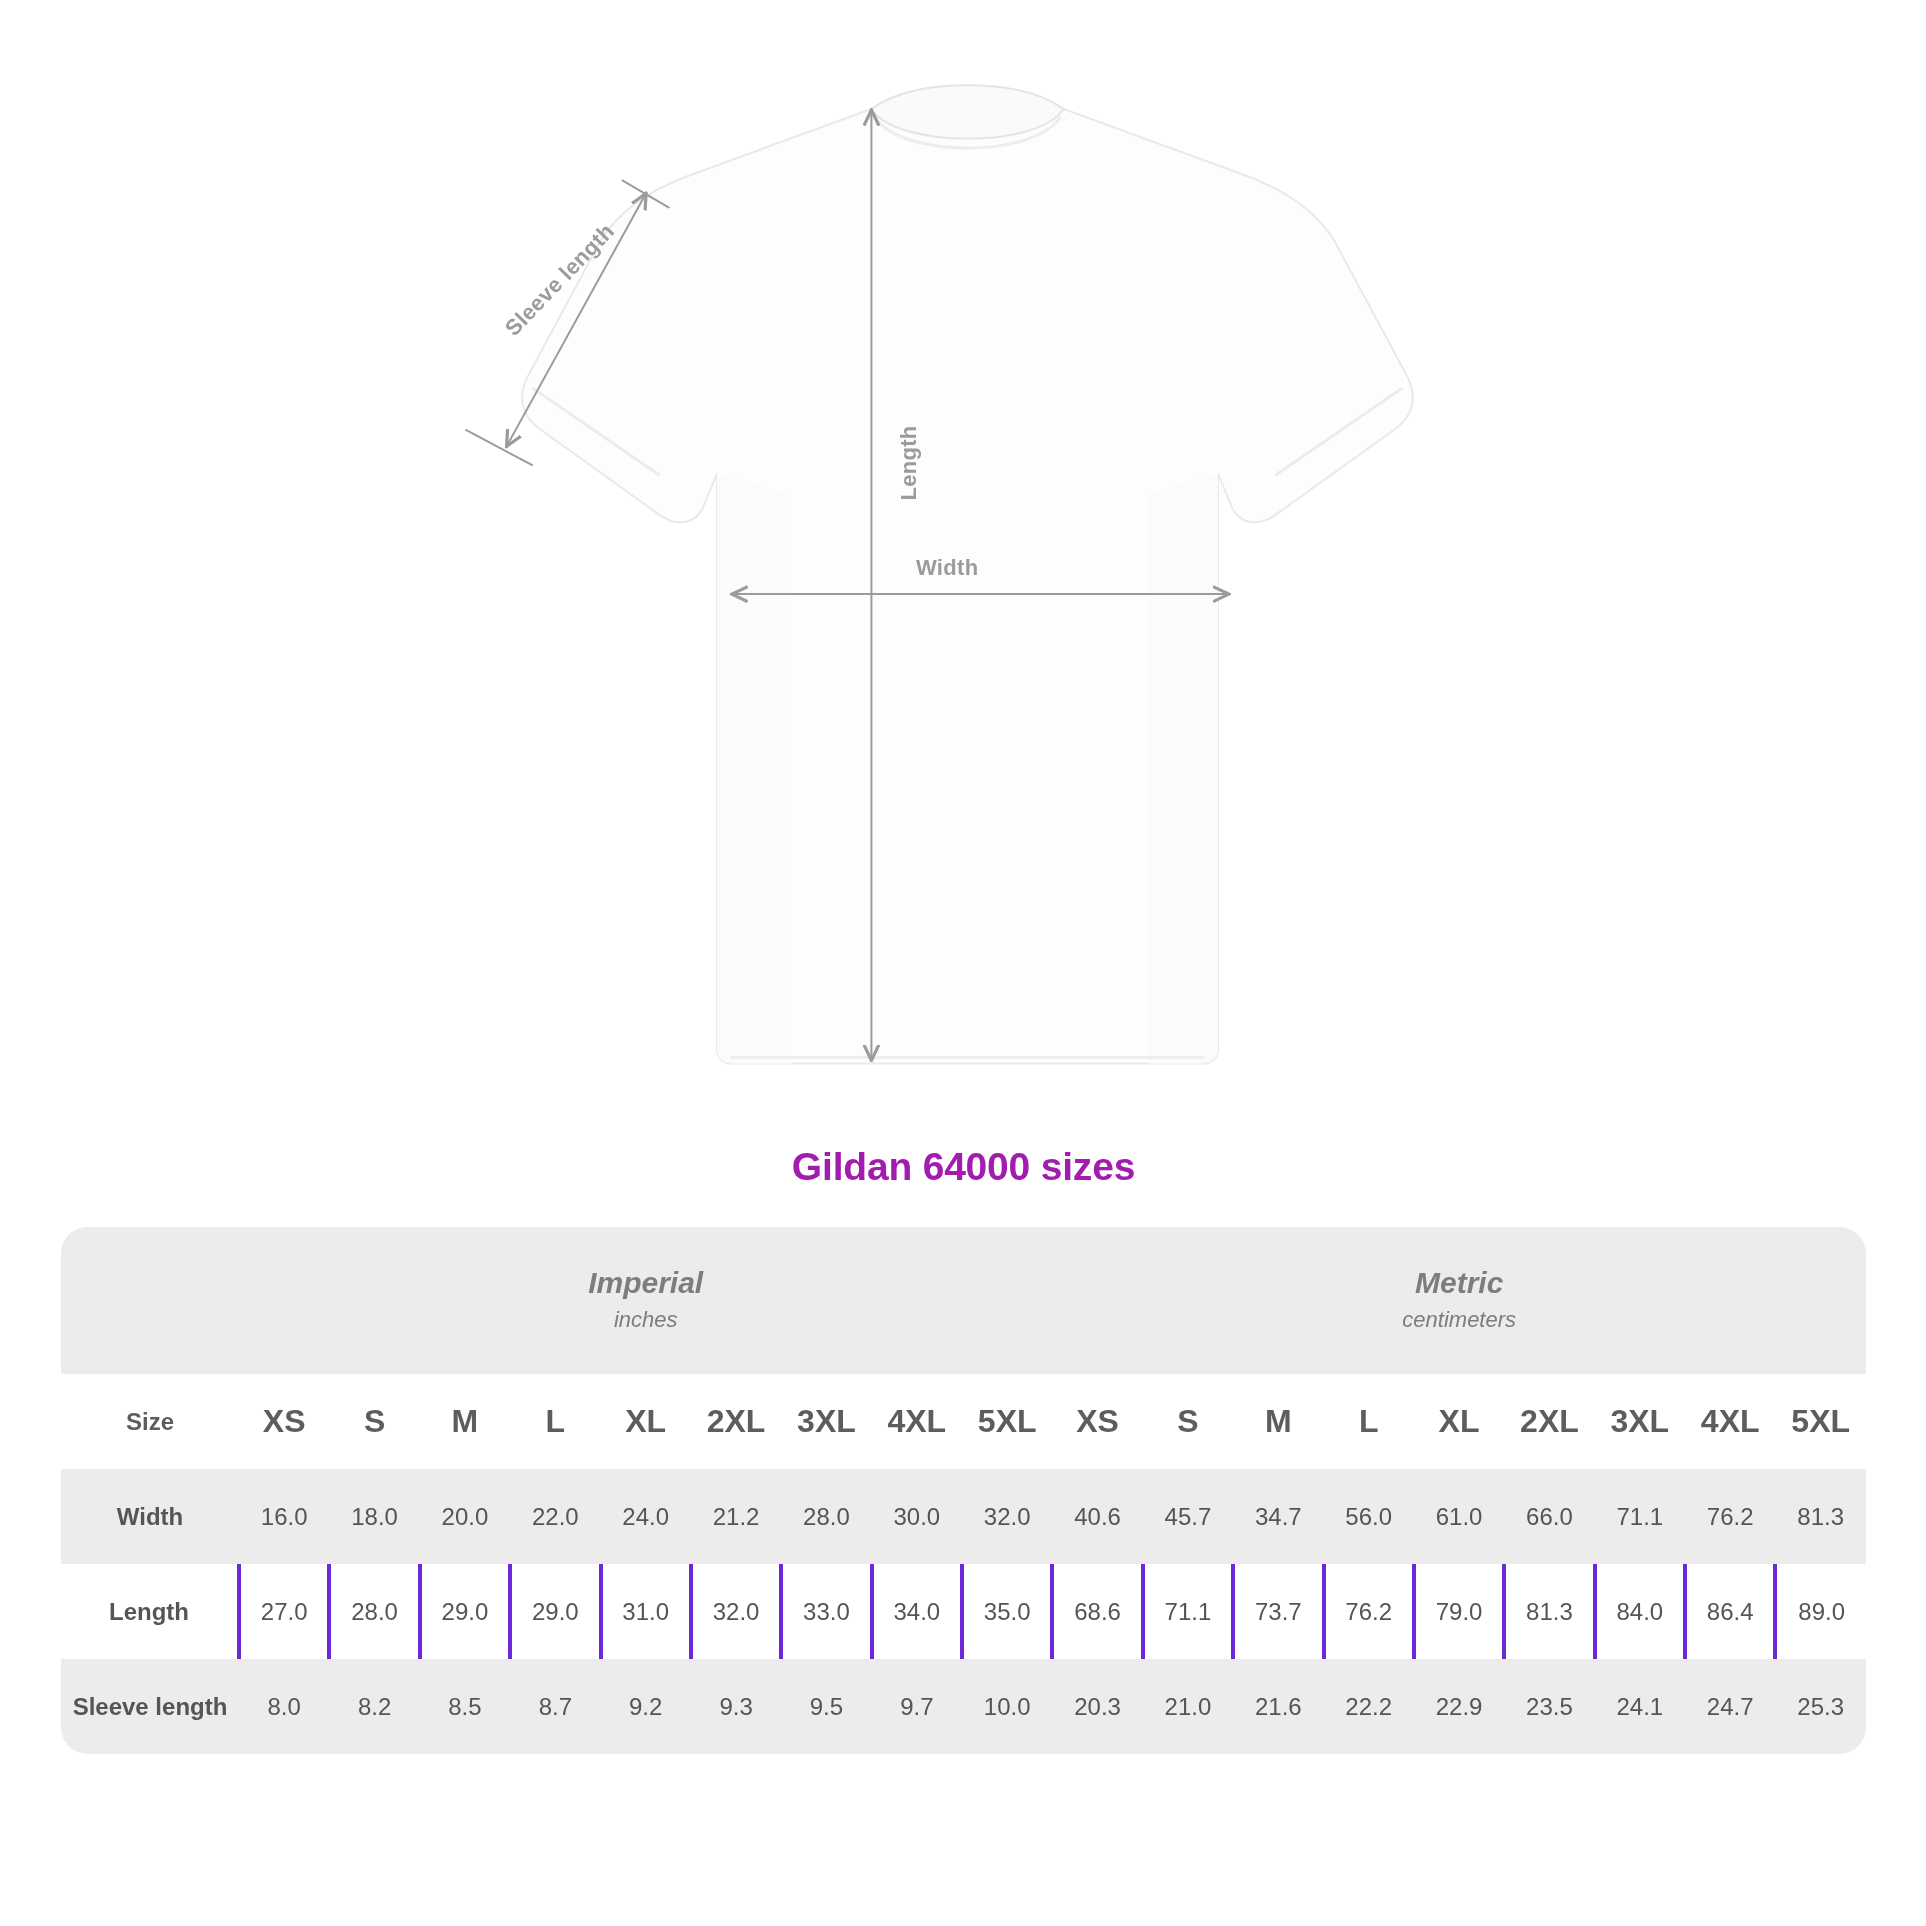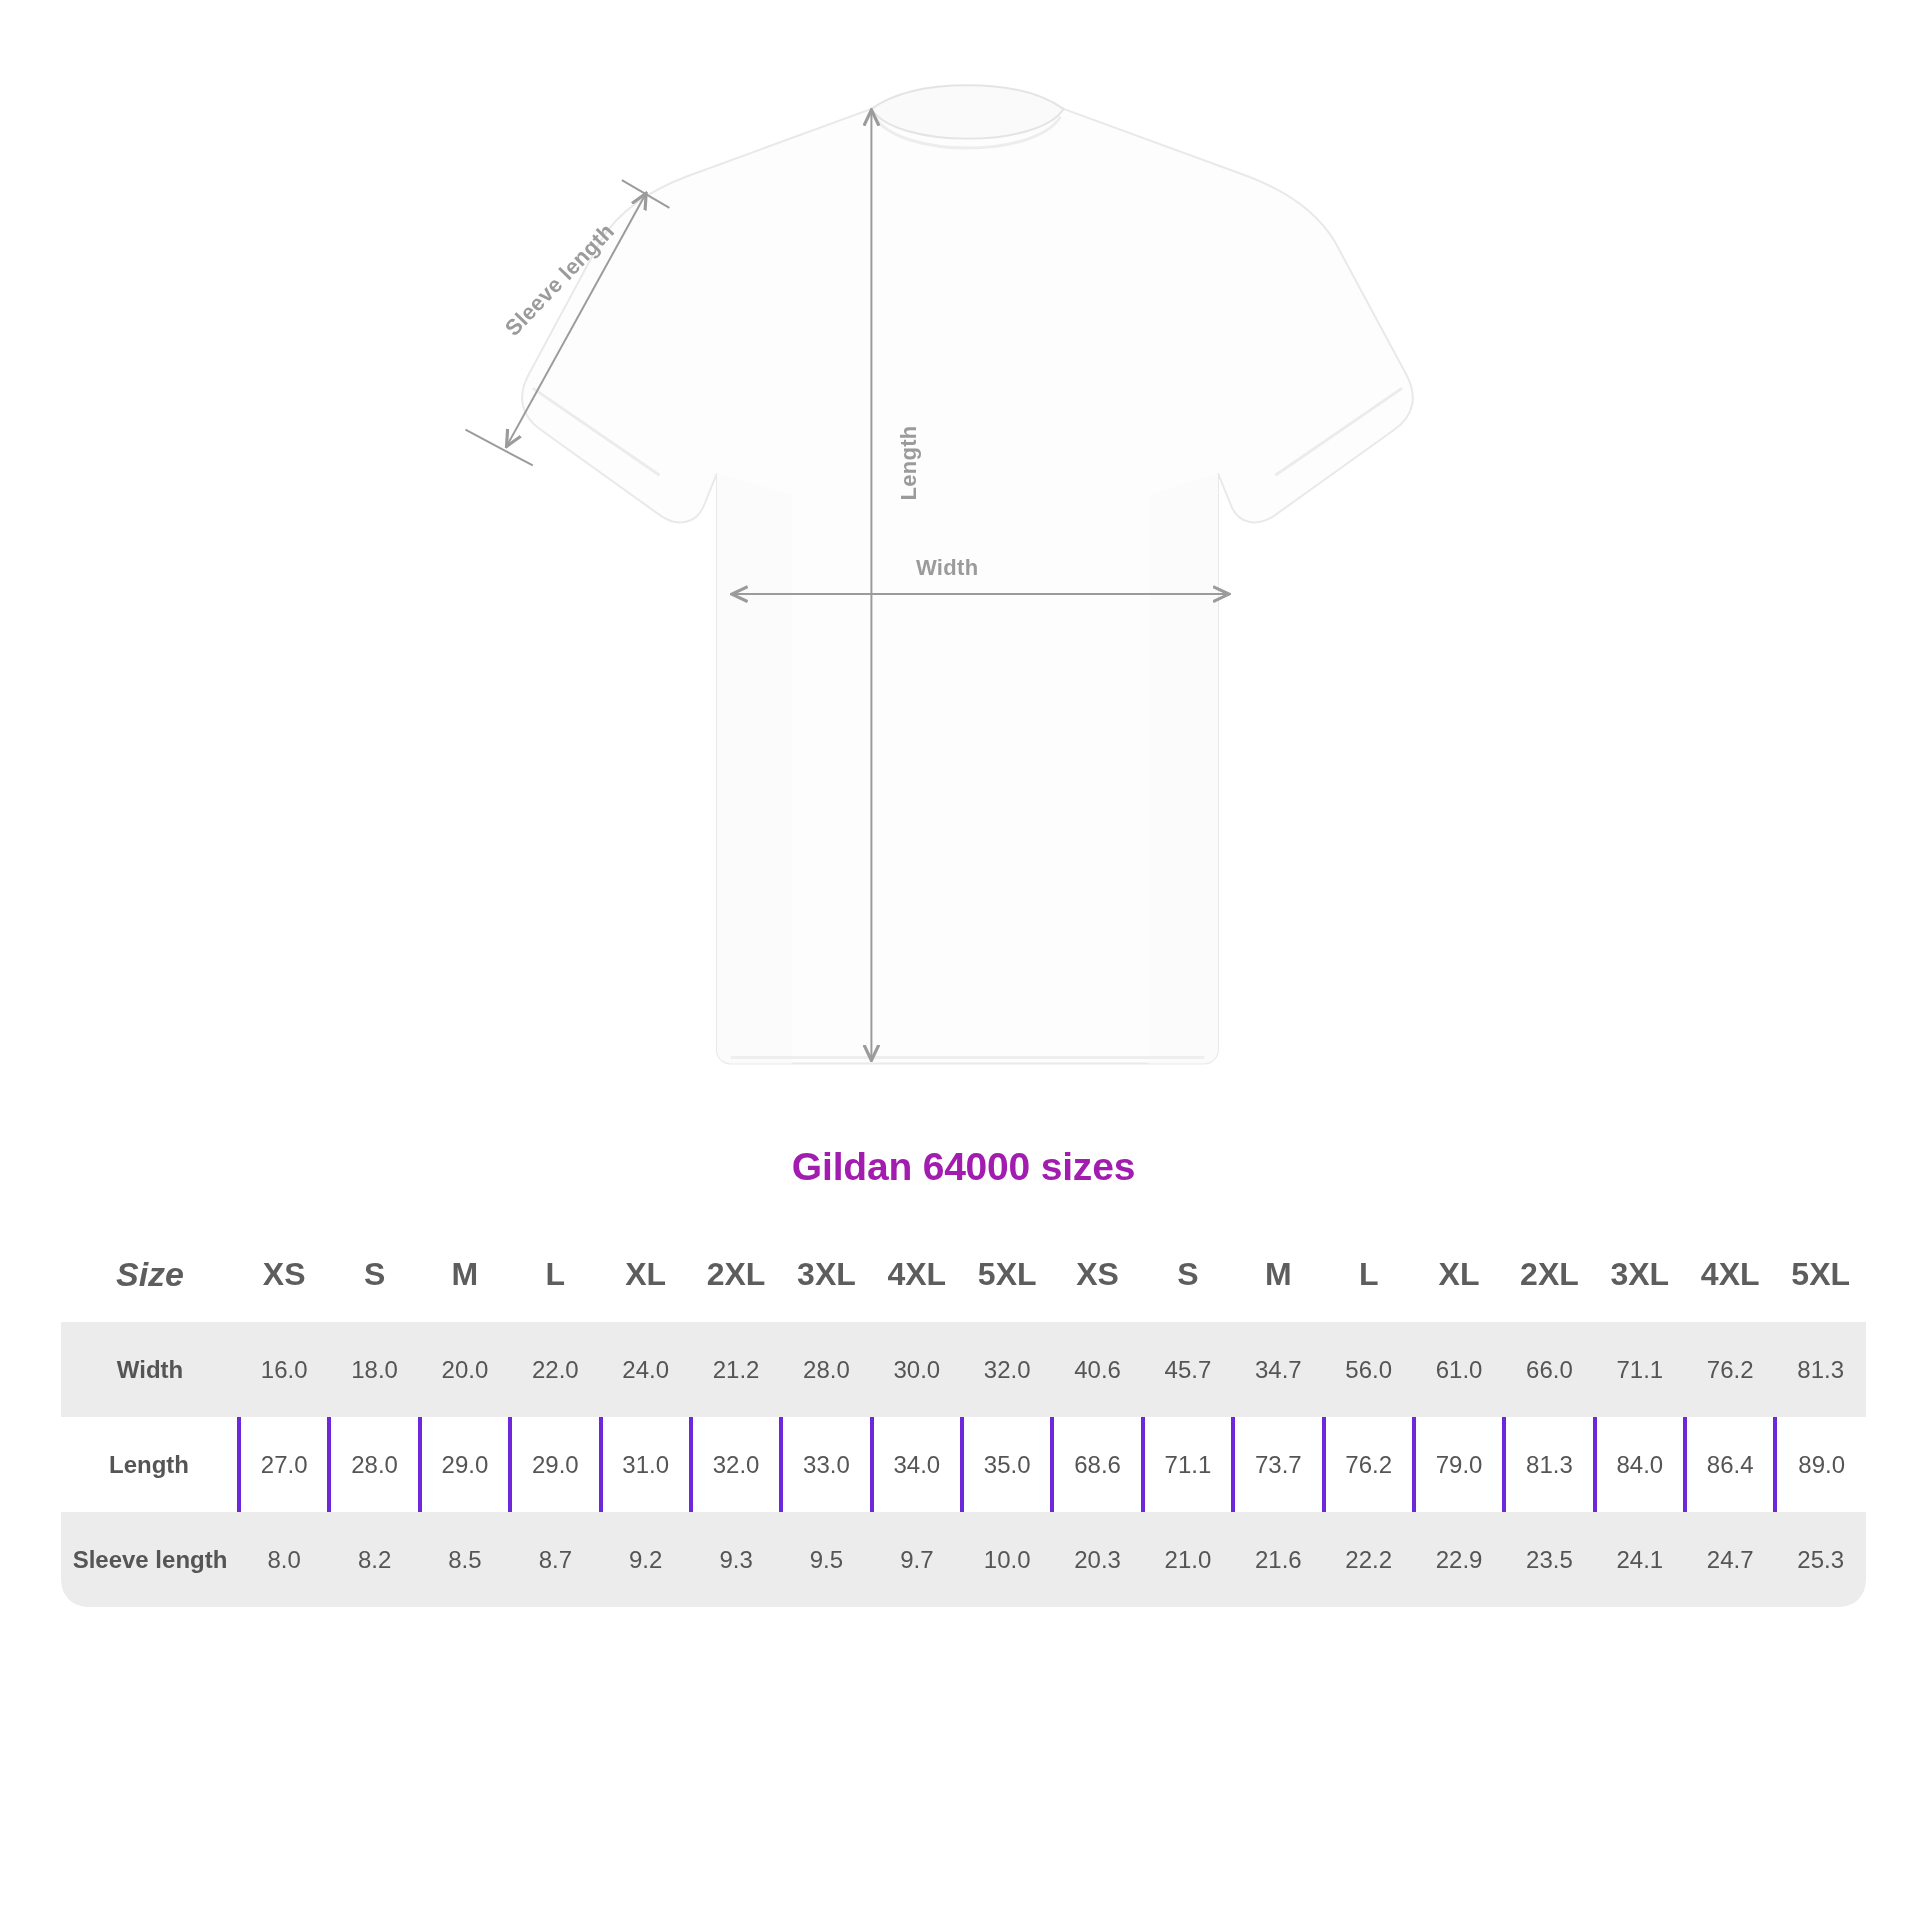--- a/index.html
+++ b/index.html
@@ -116,22 +116,21 @@
     background: #ececec;
   }
   tr.row-header td {
     height: 95px;
     background: #ffffff;
     font-weight: bold;
     color: #5d5d5d;
     font-size: 32px;
   }
   tr.row-header td.rowlabel {
-    font-size: 34px;
-    font-style: italic;
+    font-size: 24px;
   }
   tr.row-band td {
     height: 95px;
     background: #ececec;
   }
   tr.row-white td {
     height: 95px;
     background: #ffffff;
   }
   td.rowlabel {
@@ -228,20 +227,31 @@
   </div>
 
   <div class="table-wrap">
     <table class="size-table">
       <colgroup>
         <col style="width:178px">
         <col span="18">
       </colgroup>
       <tbody>
 
+        <tr class="unit-head">
+          <td class="corner-cell rounded-top-left"></td>
+          <td colspan="9">
+            <div class="unit-name">Imperial</div>
+            <div class="unit-sub">inches</div>
+          </td>
+          <td colspan="9" class="rounded-top-right">
+            <div class="unit-name">Metric</div>
+            <div class="unit-sub">centimeters</div>
+          </td>
+        </tr>
 
         <tr class="row-header">
           <td class="rowlabel">Size</td>
           <td class="cell">XS</td>
           <td class="cell">S</td>
           <td class="cell">M</td>
           <td class="cell">L</td>
           <td class="cell">XL</td>
           <td class="cell">2XL</td>
           <td class="cell">3XL</td>

